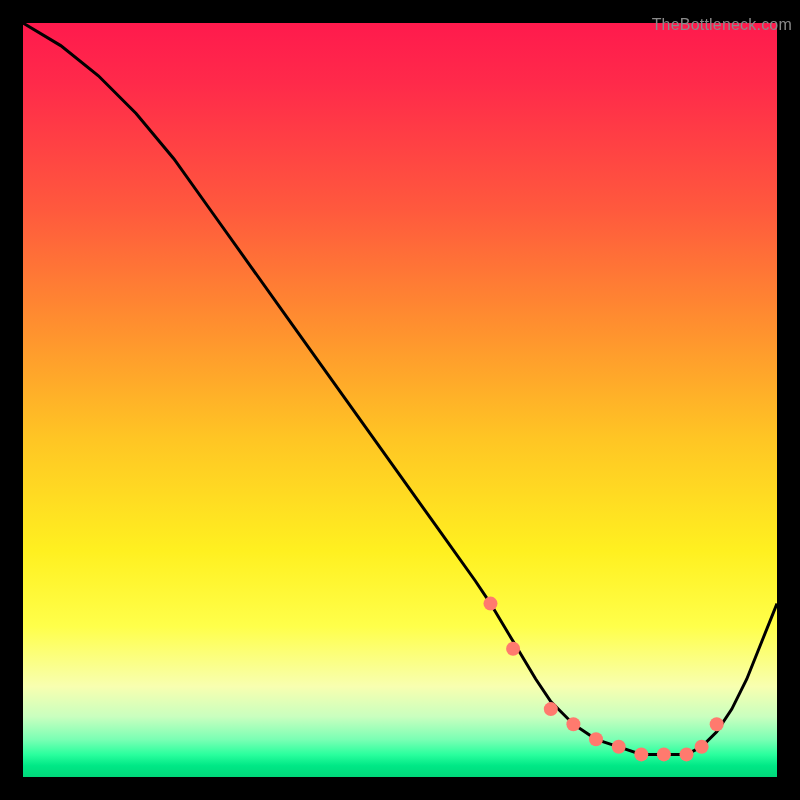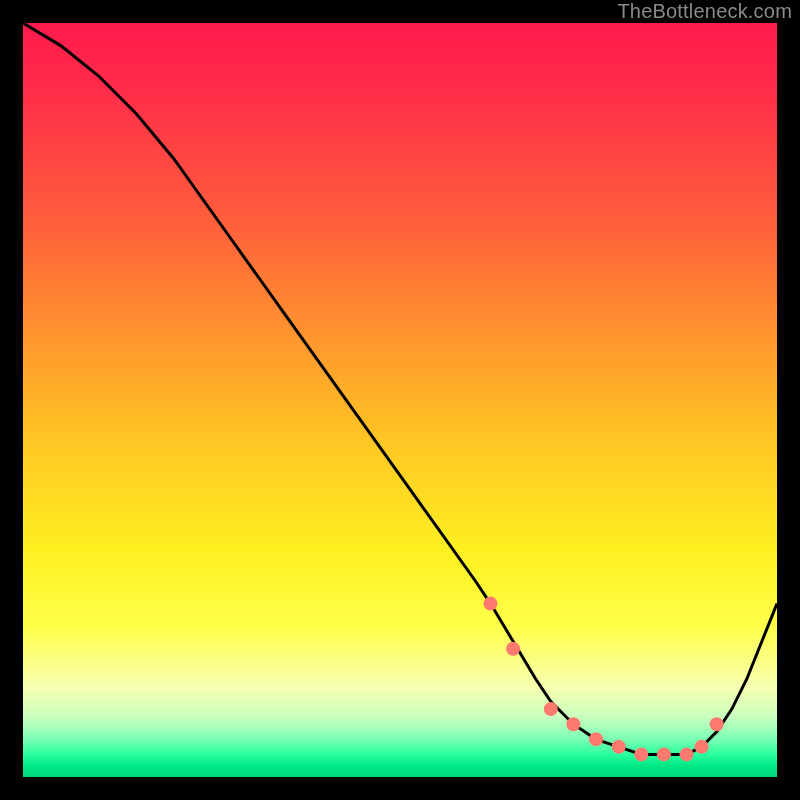--- a/index.html
+++ b/index.html
@@ -46,24 +46,24 @@
   svg.curve {
     position: absolute;
     left: 0;
     top: 0;
     width: 754px;
     height: 754px;
     overflow: visible;
   }
   .watermark {
     position: absolute;
-    top: 0;
+    top: 16px;
     right: 8px;
     color: #8a8a8a;
-    font-size: 20px;
+    font-size: 16px;
     font-weight: 500;
     letter-spacing: 0.2px;
     user-select: none;
   }
 </style>
 </head>
 <body>
 
 <div class="frame">
   <div class="plot">

